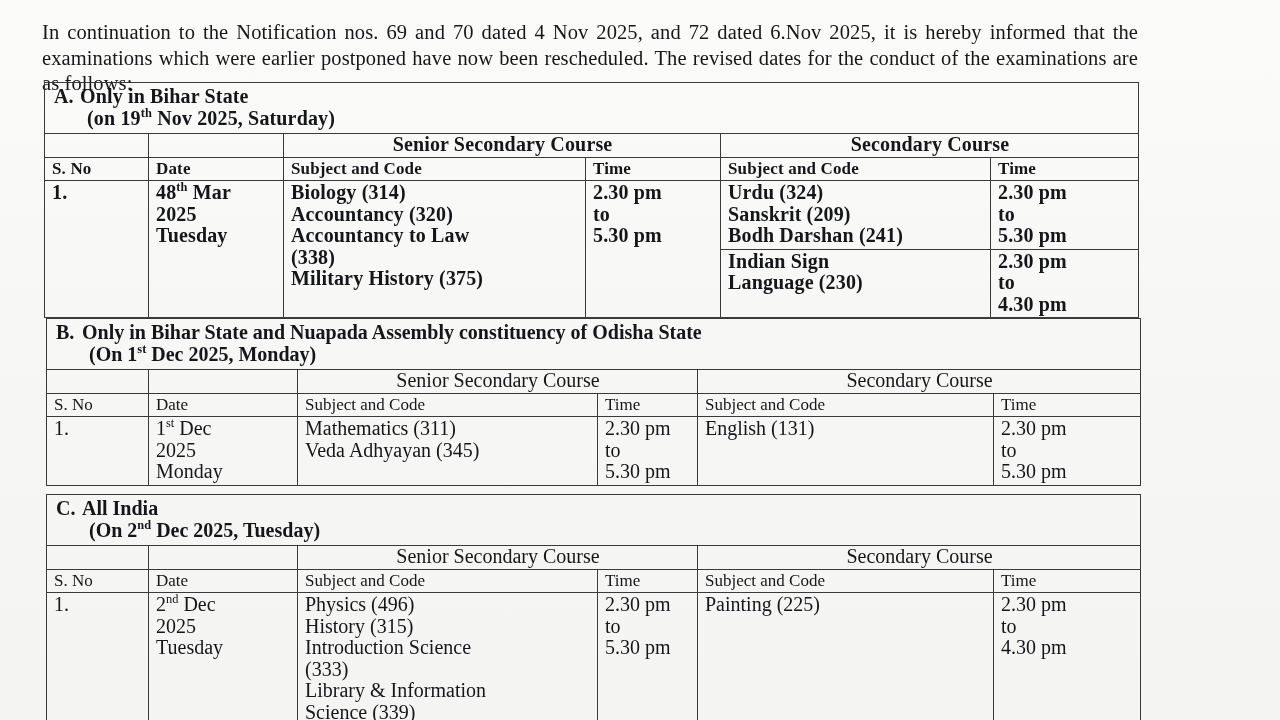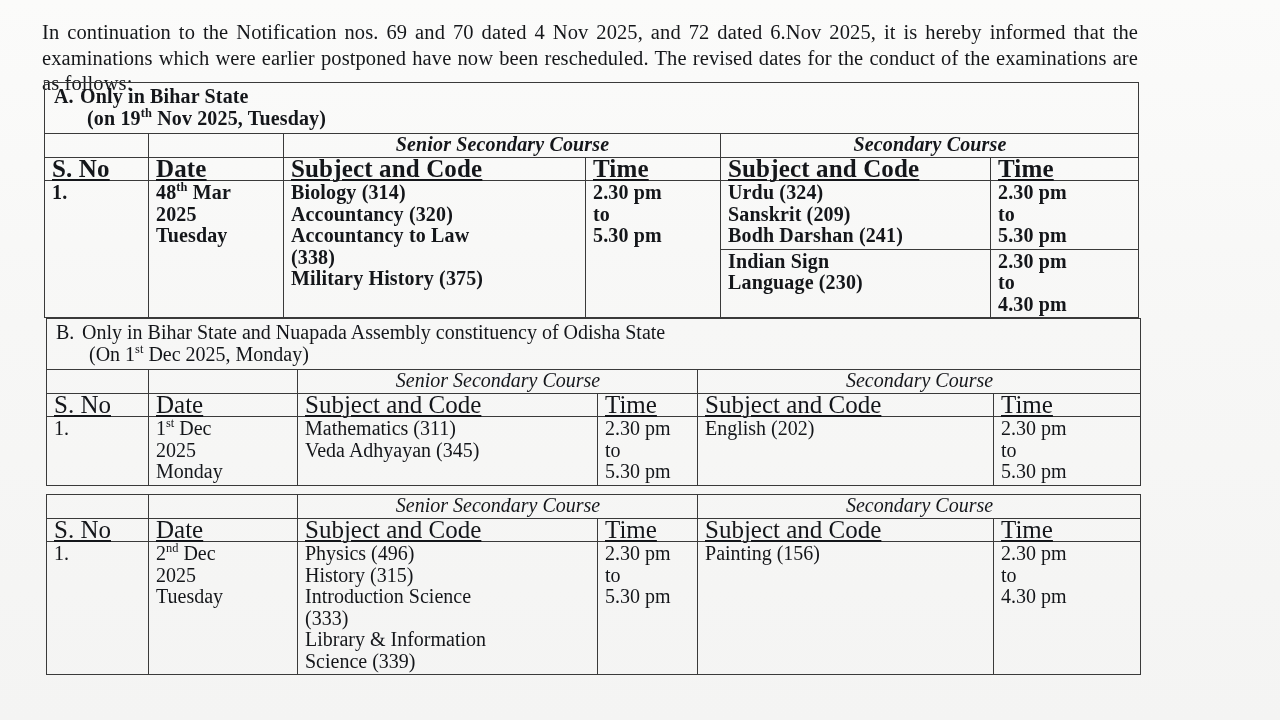--- a/index.html
+++ b/index.html
@@ -63,50 +63,48 @@
   .sec-head .ln2 { display: block; padding-left: 33px; white-space: nowrap; }
   .sec-head .lbl { display: inline-block; min-width: 26px; }
 
   
   .grp {
     text-align: center;
     font-size: 20px;
     line-height: 22px;
     padding-top: 0 !important;
     padding-bottom: 1px !important;
-    font-style: italic;
   }
   .blank-cell { border-left: none; border-top: none; }
 
   
   .colh {
-    font-size: 25px;
+    font-size: 17px;
     line-height: 22px;
     padding-top: 0 !important;
     padding-bottom: 1px !important;
-    text-decoration: underline;
   }
 
   
   .cell {
     font-size: 20px;
     line-height: 21.5px;
     padding-top: 1px !important;
   }
   .cell .line { display: block; white-space: nowrap; }
 
   sup { font-size: 0.62em; vertical-align: super; line-height: 0; }
 
   
   .tblA td { font-weight: bold; letter-spacing: .15px; }
   .tblA .grp, .tblA .colh { font-weight: bold; }
 
   
   .tblBC td { font-weight: normal; }
-  .tblBC .sec-head { font-weight: normal; }
+  .tblBC .sec-head { font-weight: bold; }
 </style>
 </head>
 <body>
 
 <div class="page">
 
   <div class="intro">
     <span>In continuation to the Notification nos. 69 and 70 dated 4 Nov 2025, and 72 dated 6.Nov 2025,</span>
     <span>it is hereby informed that the examinations which were earlier postponed have now been</span>
     <span class="last">rescheduled. The revised dates for the conduct of the examinations are as follows:</span>
@@ -120,21 +118,21 @@
       <col style="width:135px">
         <col style="width:270px">
         <col style="width:148px">
     </colgroup>
     <tbody>
       <tr>
         <td class="sec-head" colspan="6">
           <span class="ln1">
             <span class="lbl">A.</span><span>Only in Bihar State</span>
           </span>
-          <span class="ln2"><span>(on 19</span><sup>th</sup><span> Nov 2025, Tuesday)</span></span>
+          <span class="ln2"><span>(on 19</span><sup>th</sup><span> Nov 2025, Saturday)</span></span>
         </td>
       </tr>
       <tr>
         <td class="blank-cell"></td>
         <td class="blank-cell"></td>
         <td class="grp" colspan="2">Senior Secondary Course</td>
         <td class="grp" colspan="2">Secondary Course</td>
       </tr>
       <tr>
         <td class="colh">S. No</td>
@@ -230,21 +228,21 @@
         <td class="cell">
           <span class="line">Mathematics (311)</span>
           <span class="line">Veda Adhyayan (345)</span>
         </td>
         <td class="cell">
           <span class="line">2.30 pm</span>
           <span class="line">to</span>
           <span class="line">5.30 pm</span>
         </td>
         <td class="cell">
-          <span class="line">English (202)</span>
+          <span class="line">English (131)</span>
         </td>
         <td class="cell">
           <span class="line">2.30 pm</span>
           <span class="line">to</span>
           <span class="line">5.30 pm</span>
         </td>
       </tr>
     </tbody>
   </table>
 
@@ -252,20 +250,28 @@
     <colgroup>
       <col style="width:102px">
         <col style="width:149px">
         <col style="width:300px">
       <col style="width:100px">
         <col style="width:296px">
         <col style="width:147px">
     </colgroup>
     <tbody>
       <tr>
+        <td class="sec-head" colspan="6">
+          <span class="ln1">
+            <span class="lbl">C.</span><span>All India</span>
+          </span>
+          <span class="ln2"><span>(On 2</span><sup>nd</sup><span> Dec 2025, Tuesday)</span></span>
+        </td>
+      </tr>
+      <tr>
         <td class="blank-cell"></td>
         <td class="blank-cell"></td>
         <td class="grp" colspan="2">Senior Secondary Course</td>
         <td class="grp" colspan="2">Secondary Course</td>
       </tr>
       <tr>
         <td class="colh">S. No</td>
         <td class="colh">Date</td>
         <td class="colh">Subject and Code</td>
         <td class="colh">Time</td>
@@ -286,21 +292,21 @@
           <span class="line">(333)</span>
           <span class="line">Library &amp; Information</span>
           <span class="line">Science (339)</span>
         </td>
         <td class="cell">
           <span class="line">2.30 pm</span>
           <span class="line">to</span>
           <span class="line">5.30 pm</span>
         </td>
         <td class="cell">
-          <span class="line">Painting (156)</span>
+          <span class="line">Painting (225)</span>
         </td>
         <td class="cell">
           <span class="line">2.30 pm</span>
           <span class="line">to</span>
           <span class="line">4.30 pm</span>
         </td>
       </tr>
     </tbody>
   </table>
 

